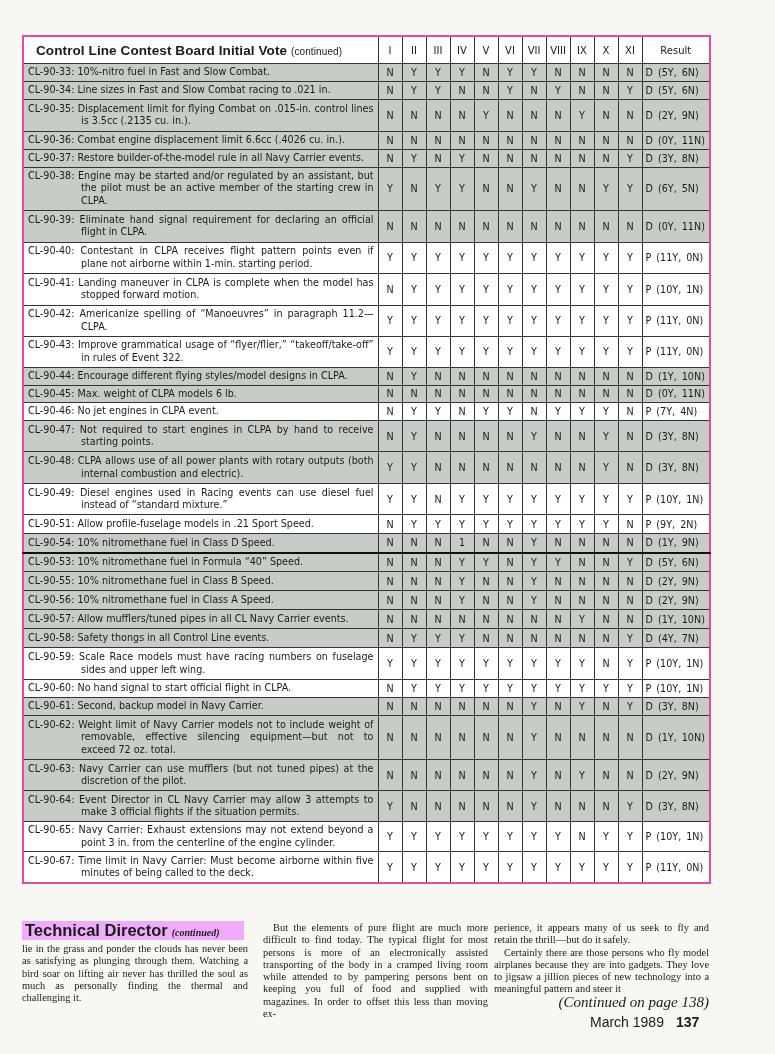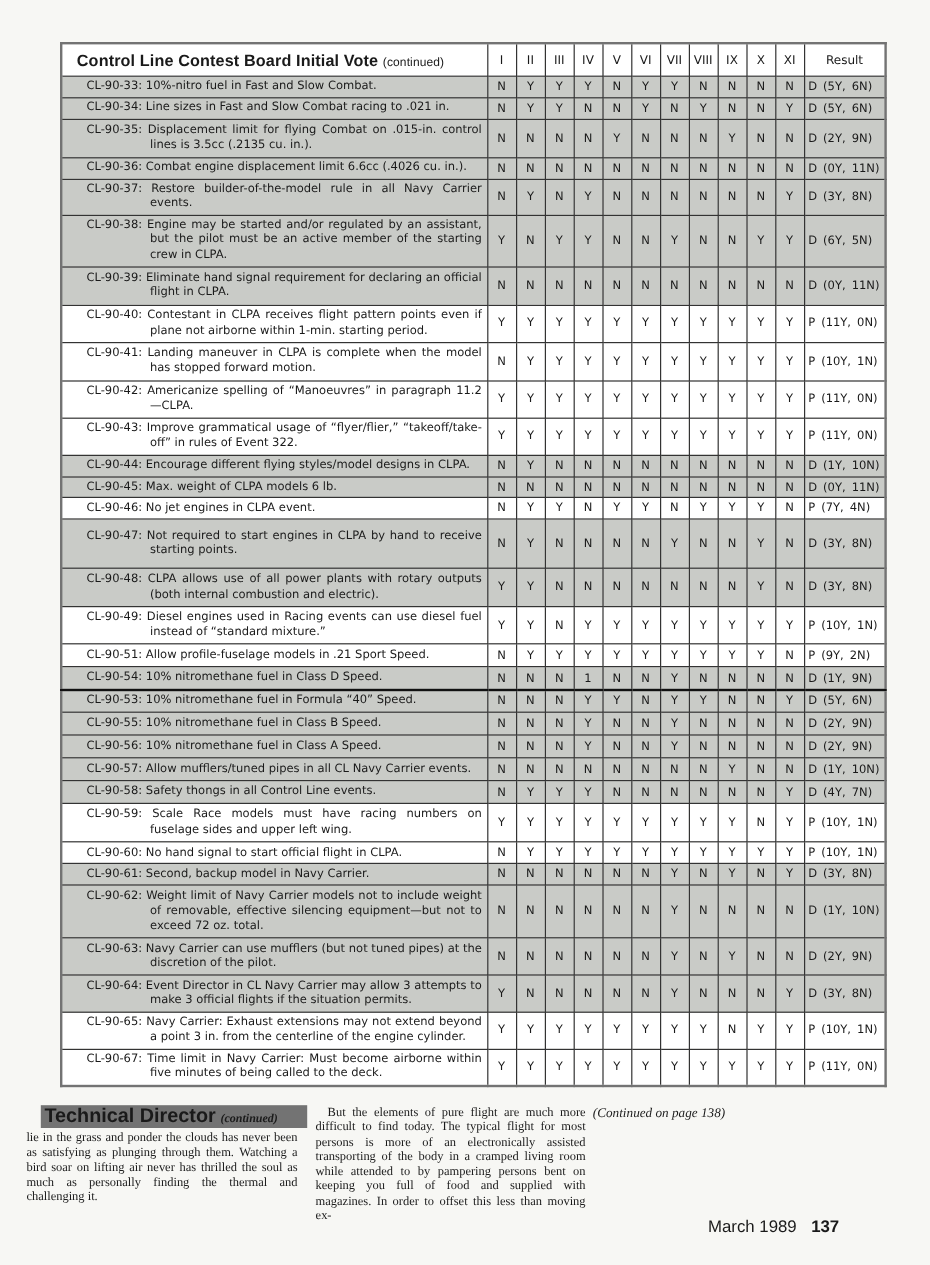--- a/index.html
+++ b/index.html
@@ -2,65 +2,63 @@
 <html><head>
 <meta charset="utf-8">
 <style>
   html, body { margin:0; padding:0; }
   body {
     width:775px; height:1054px; background:#f7f7f4; position:relative; overflow:hidden;
     font-family:"DejaVu Sans", sans-serif; color:#1a1a1a;
   }
   .tbl {
     position:absolute; left:22px; top:35px; width:687px;
-    border:2px solid #737373; border-collapse:collapse; table-layout:fixed;
+    border:2px solid #ec4899; border-collapse:collapse; table-layout:fixed;
     font-size:9.6px;
-    margin-left:28px;
   }
   .tbl td, .tbl th {
     border:1px solid #333; padding:0; vertical-align:middle;
   }
   .tbl th { background:#fff; font-weight:normal; height:26px; font-size:10px; }
   .tbl th.title {
     text-align:left; padding-left:12px; font-family:"Liberation Sans", sans-serif;
     font-weight:bold; font-size:13.5px; letter-spacing:0.1px;
   }
   .tbl th.title .cont { font-weight:normal; font-size:10px; }
   .tbl td.desc {
-    padding:2px 4px 2px 20px; line-height:12.6px; text-align:justify;
+    padding:2px 4px 2px 4px; line-height:12.6px; text-align:justify;
   }
   .desc .id { white-space:nowrap; }
   .desc .hang { display:block; padding-left:53px; text-indent:-53px; }
   .tbl td.v { text-align:center; width:22px; }
   .tbl td.res { padding-left:3px; white-space:nowrap; word-spacing:2px; }
   tr.shaded td { background:#c9cbc7; }
   tr.white td { background:#ffffff; }
   tr.thick-top td { border-top:2px solid #111; }
 
   .td-head {
     position:absolute; left:22px; top:921px; width:222px; height:19px;
-    background:#737373;
-    margin-left:12px;
+    background:#f0abfc;
   }
   .td-head .h {
     font-family:"Liberation Sans", sans-serif; font-weight:bold; font-size:16.5px; position:absolute; left:3px; top:0px;
   }
   .td-head .c {
     font-family:"Liberation Serif", serif; font-style:italic; font-weight:bold; font-size:10px; margin-left:4px;
   }
   .col {
     position:absolute; font-family:"Liberation Serif", serif; font-size:10.4px; line-height:12.3px;
     text-align:justify; color:#1b1b1b;
   }
   .col1 { left:22px; top:943px; width:226px; }
   .col2 { left:263px; top:922px; width:225px; }
   .col3 { left:494px; top:922px; width:215px; }
   .col p { margin:0; }
   .col p.ind { text-indent:10px; }
-  .col .contd { text-align:left; font-style:italic; font-size:11px; }
+  .col .contd { text-align:right; font-style:italic; font-size:15px; }
   .footer {
     position:absolute; left:590px; top:1014px; font-family:"Liberation Sans", sans-serif; font-size:14px;
   }
   .footer .pg { font-weight:bold; margin-left:12px; }
 </style>
 </head>
 <body>
 
 <table class="tbl">
   <colgroup>
@@ -317,21 +315,21 @@
         <td class="v">N</td>
         <td class="v">Y</td>
         <td class="v">Y</td>
         <td class="v">N</td>
         <td class="v">Y</td>
         <td class="v">Y</td>
         <td class="v">Y</td>
         <td class="v">N</td>
         <td class="res">P (7Y, 4N)</td>
       </tr>
-      <tr class="shaded" style="height: 41px;">
+      <tr class="shaded" style="height: 31px;">
         <td class="desc">
           <span class="hang"><span class="id">CL-90-47:</span> <span>Not required to start engines in CLPA by hand to receive starting points.</span></span>
         </td>
         <td class="v">N</td>
         <td class="v">Y</td>
         <td class="v">N</td>
         <td class="v">N</td>
         <td class="v">N</td>
         <td class="v">N</td>
         <td class="v">Y</td>
@@ -637,18 +635,20 @@
   <span class="h"><span>Technical Director</span><span class="c">(continued)</span></span>
 </div>
 
 <div class="col col1">
   <p>lie in the grass and ponder the clouds has never been as satisfying as plunging through them. Watching a bird soar on lifting air never has thrilled the soul as much as personally finding the thermal and challenging it.</p>
 </div>
 <div class="col col2">
   <p class="ind">But the elements of pure flight are much more difficult to find today. The typical flight for most persons is more of an electronically assisted transporting of the body in a cramped living room while attended to by pampering persons bent on keeping you full of food and supplied with magazines. In order to offset this less than moving ex-</p>
 </div>
 <div class="col col3">
+  <p>perience, it appears many of us seek to fly and retain the thrill—but do it safely.</p>
+  <p class="ind">Certainly there are those persons who fly model airplanes because they are into gadgets. They love to jigsaw a jillion pieces of new technology into a meaningful pattern and steer it</p>
   <p class="contd">(Continued on page 138)</p>
 </div>
 
 <div class="footer">
   <span>March 1989</span><span class="pg">137</span>
 </div>
 
 </body></html>

